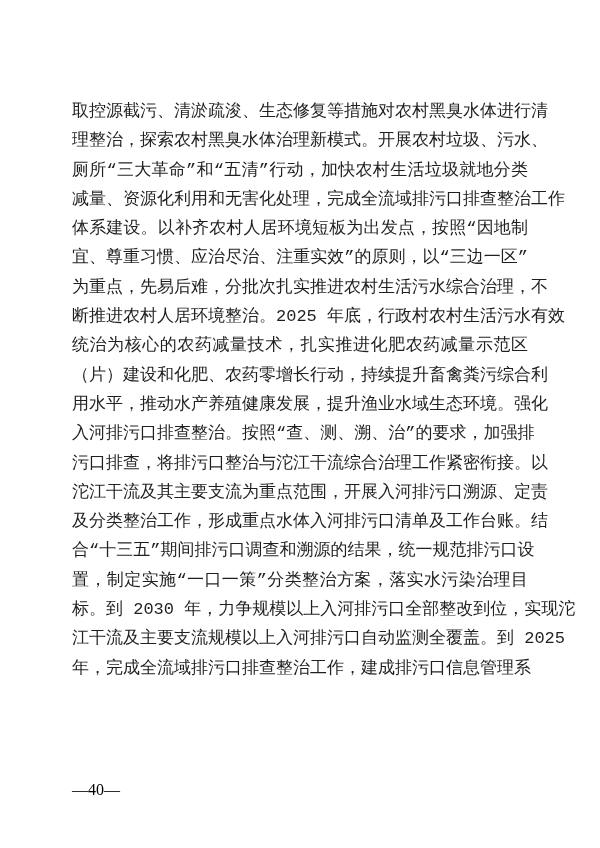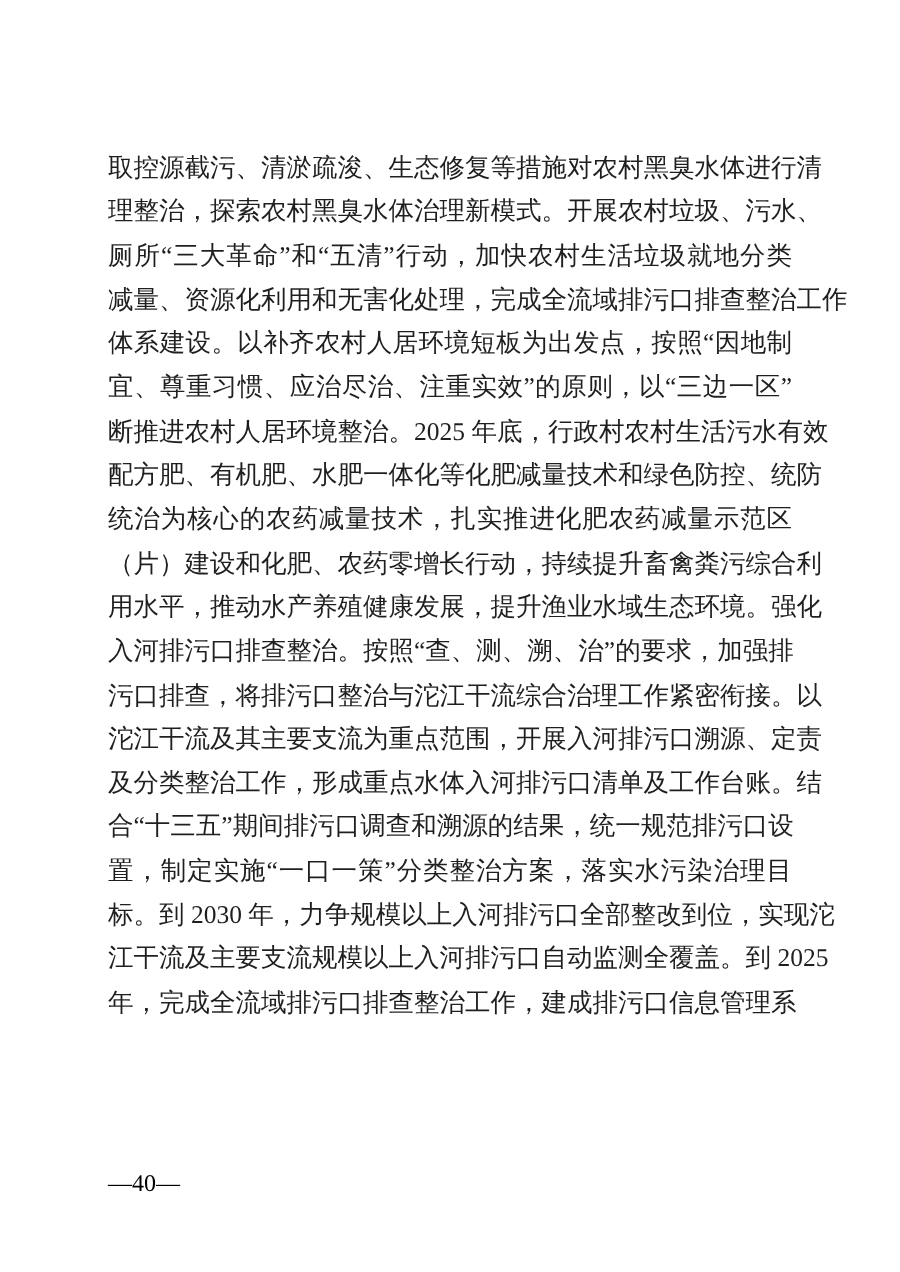--- a/index.html
+++ b/index.html
@@ -14,20 +14,21 @@
     background: #ffffff;
     overflow: hidden;
     font-family: "Liberation Serif", "DejaVu Serif", serif;
     color: #1f1f1f;
   }
   .text-block {
     position: absolute;
     left: 72px;
     top: 97px;
     width: 456px;
+    font-family: Liberation Mono, monospace;
   }
   .line {
     height: 29.3px;
     line-height: 29.3px;
     font-size: 17px;
     text-align: justify;
     text-align-last: justify;
     white-space: nowrap;
     letter-spacing: 0;
   }
@@ -45,22 +46,22 @@
 <body>
 
 <div class="page">
   <div class="text-block">
     <div class="line">取控源截污、清淤疏浚、生态修复等措施对农村黑臭水体进行清</div>
     <div class="line">理整治，探索农村黑臭水体治理新模式。开展农村垃圾、污水、</div>
     <div class="line">厕所“三大革命”和“五清”行动，加快农村生活垃圾就地分类</div>
     <div class="line">减量、资源化利用和无害化处理，完成全流域排污口排查整治工作</div>
     <div class="line">体系建设。以补齐农村人居环境短板为出发点，按照“因地制</div>
     <div class="line">宜、尊重习惯、应治尽治、注重实效”的原则，以“三边一区”</div>
+    <div class="line">为重点，先易后难，分批次扎实推进农村生活污水综合治理，不</div>
     <div class="line">断推进农村人居环境整治。2025 年底，行政村农村生活污水有效</div>
-    <div class="line">配方肥、有机肥、水肥一体化等化肥减量技术和绿色防控、统防</div>
     <div class="line">统治为核心的农药减量技术，扎实推进化肥农药减量示范区</div>
     <div class="line">（片）建设和化肥、农药零增长行动，持续提升畜禽粪污综合利</div>
     <div class="line">用水平，推动水产养殖健康发展，提升渔业水域生态环境。强化</div>
     <div class="line">入河排污口排查整治。按照“查、测、溯、治”的要求，加强排</div>
     <div class="line">污口排查，将排污口整治与沱江干流综合治理工作紧密衔接。以</div>
     <div class="line">沱江干流及其主要支流为重点范围，开展入河排污口溯源、定责</div>
     <div class="line">及分类整治工作，形成重点水体入河排污口清单及工作台账。结</div>
     <div class="line">合“十三五”期间排污口调查和溯源的结果，统一规范排污口设</div>
     <div class="line">置，制定实施“一口一策”分类整治方案，落实水污染治理目</div>
     <div class="line">标。到 2030 年，力争规模以上入河排污口全部整改到位，实现沱</div>

